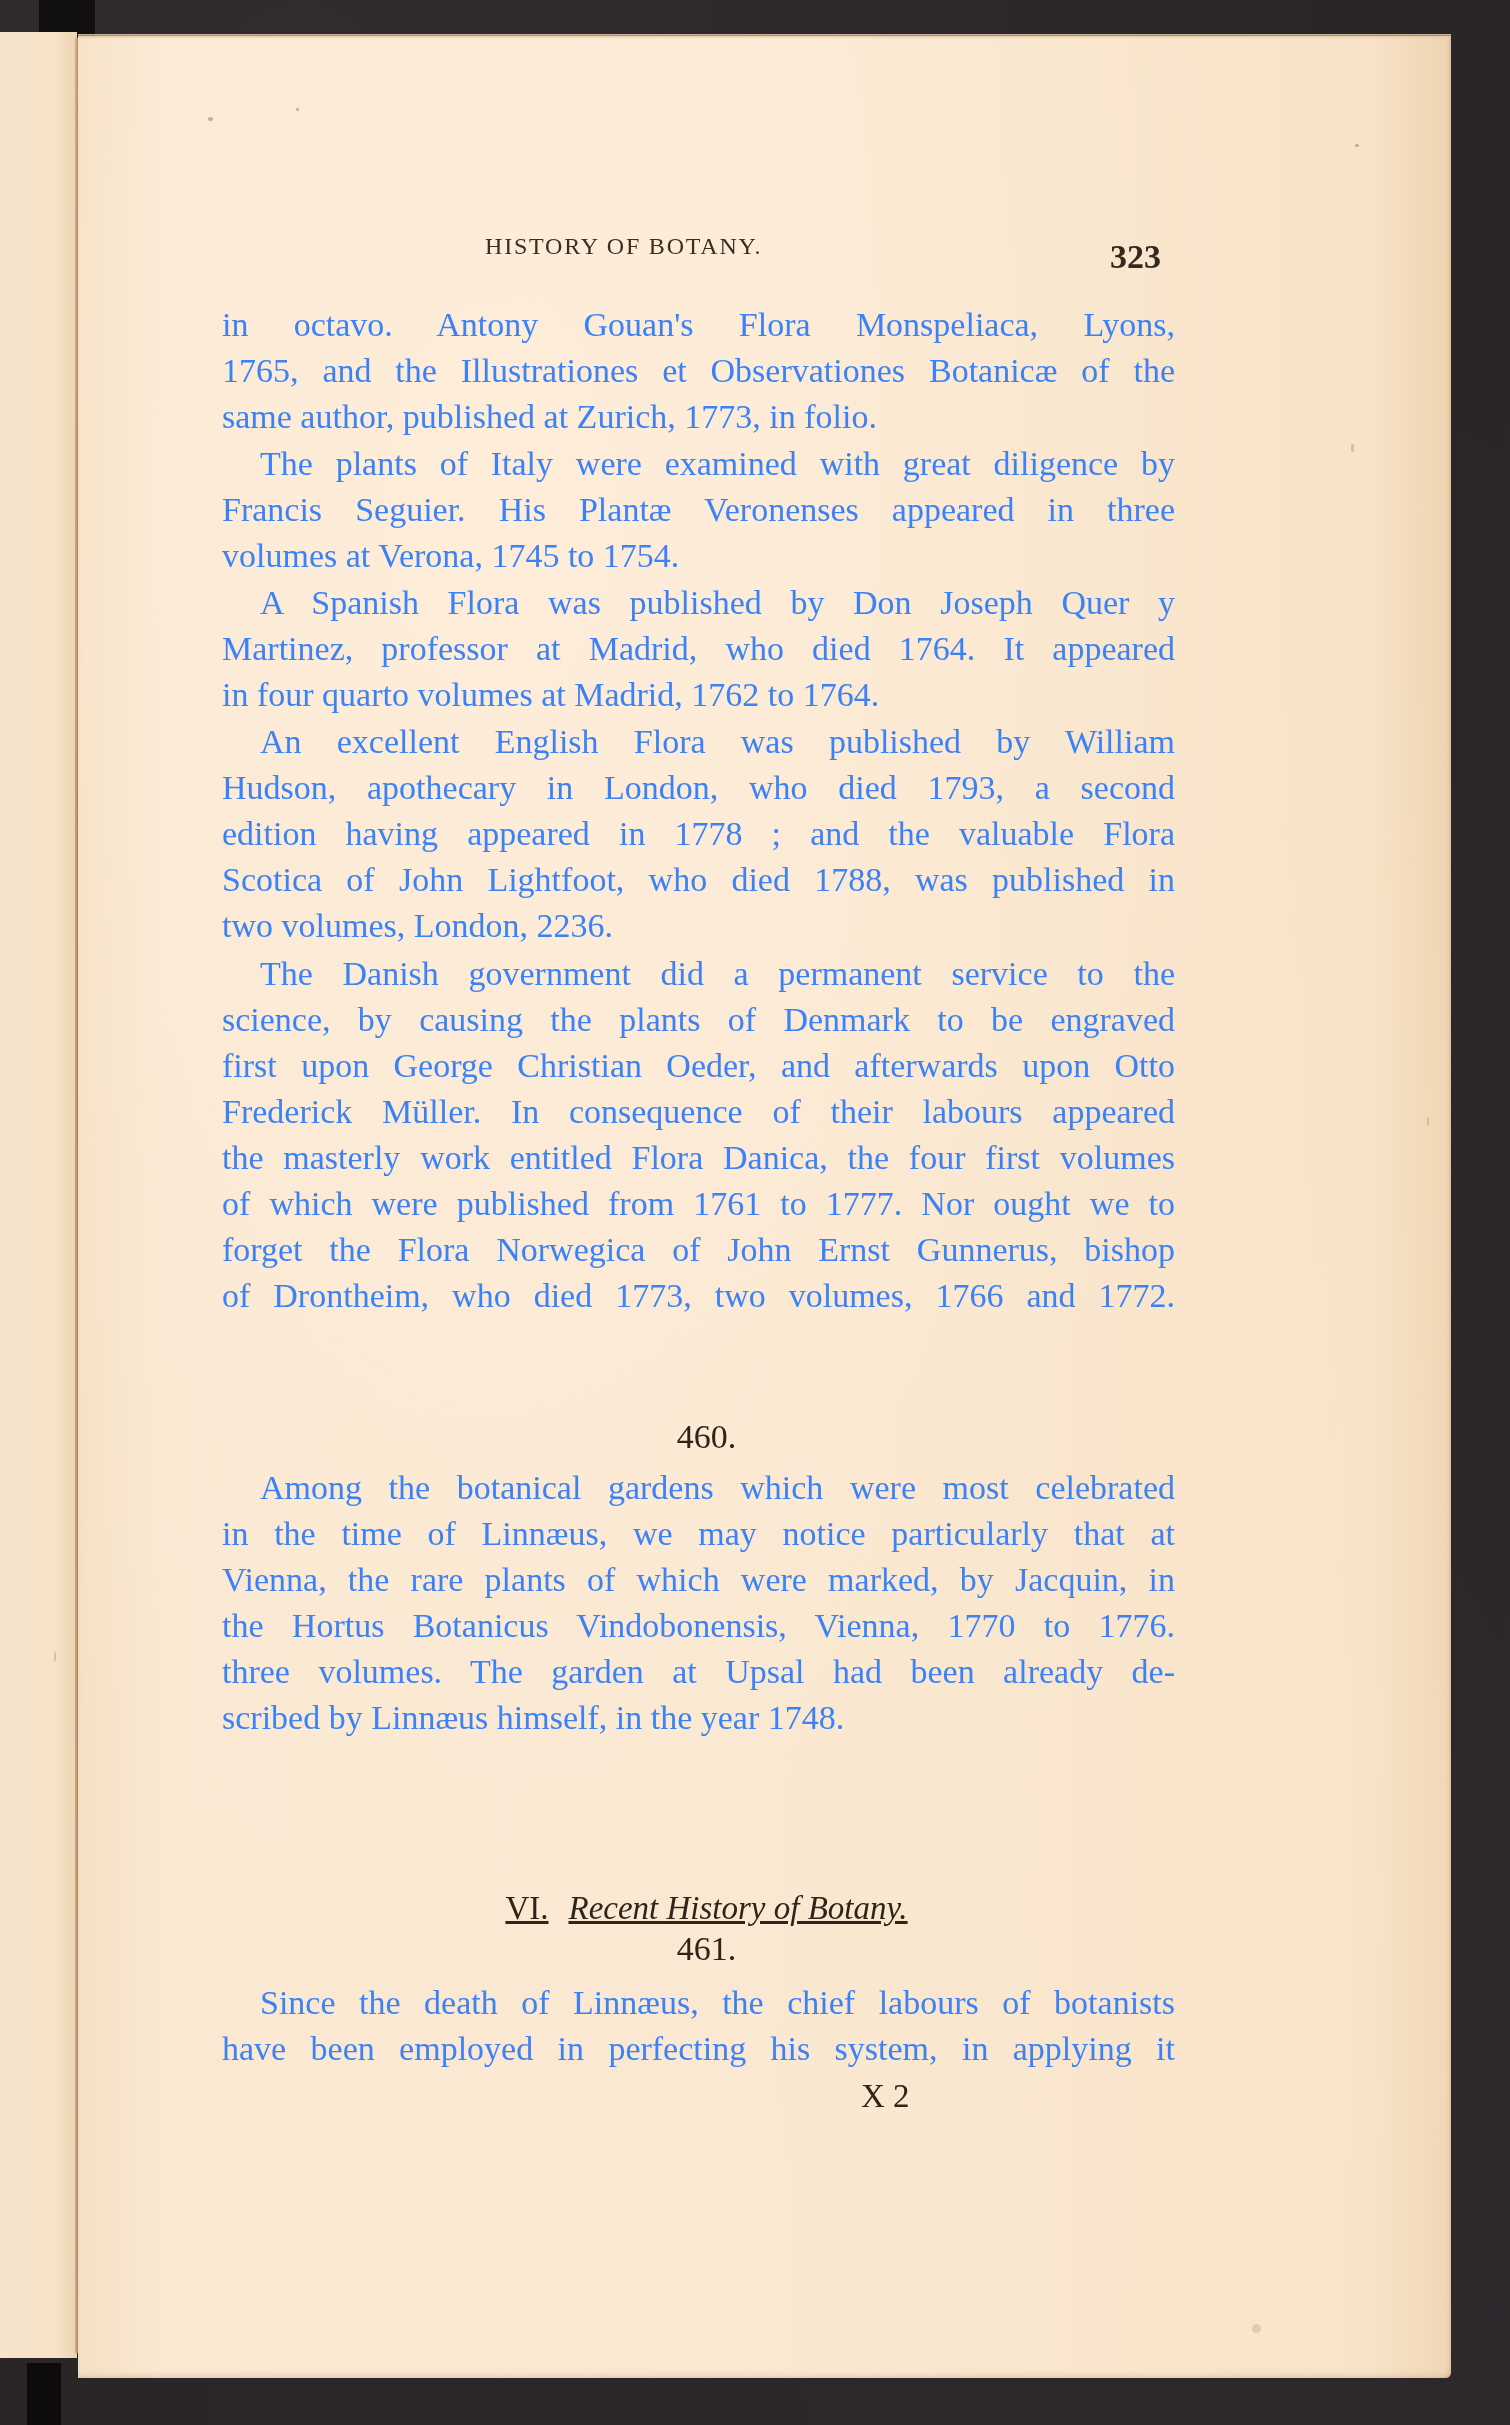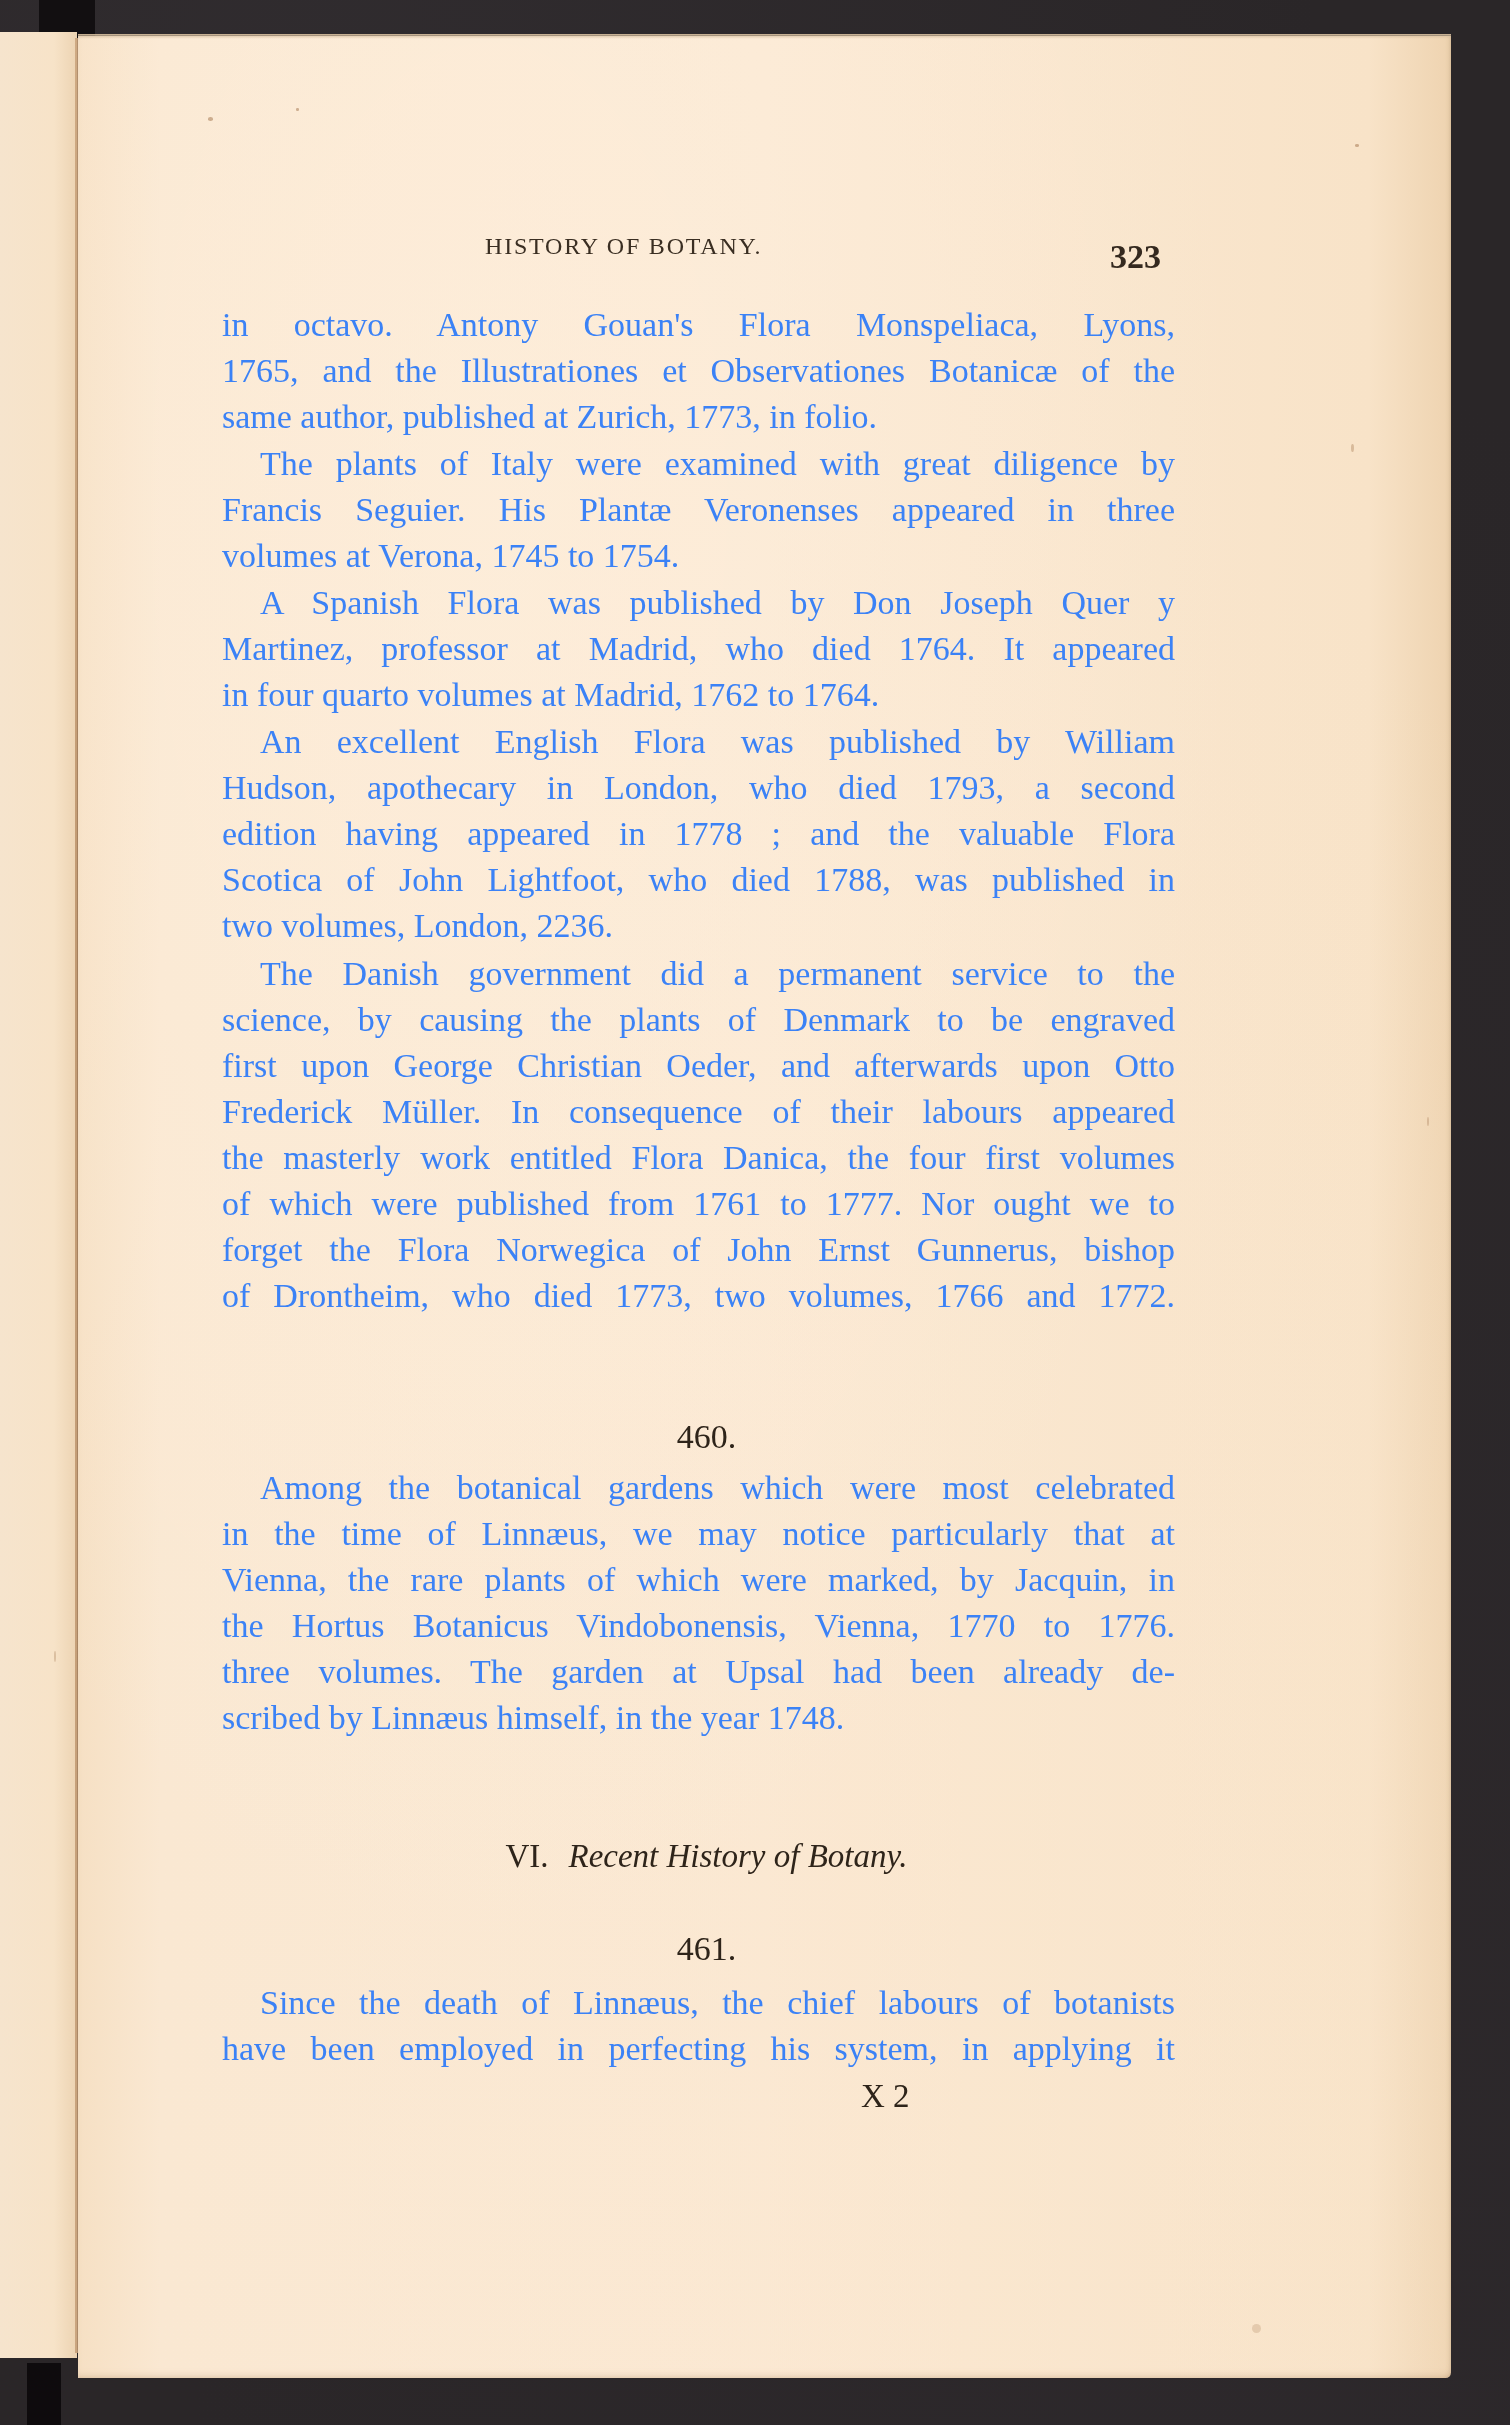--- a/index.html
+++ b/index.html
@@ -220,21 +220,21 @@
 
 <div class="text-block" style="top:1465px;">
   <span class="line indent">Among the botanical gardens which were most celebrated</span>
   <span class="line">in the time of Linnæus, we may notice particularly that at</span>
   <span class="line">Vienna, the rare plants of which were marked, by Jacquin, in</span>
   <span class="line">the Hortus Botanicus Vindobonensis, Vienna, 1770 to 1776.</span>
   <span class="line">three volumes.   The garden at Upsal had been already de-</span>
   <span class="line last">scribed by Linnæus himself, in the year 1748.</span>
 </div>
 
-<div class="chapter-heading" style="top:1838px;">
+<div class="chapter-heading" style="top:1890px;text-decoration:underline;">
   <span class="roman">VI.</span><span class="title">Recent History of Botany.</span>
 </div>
 
 <div class="section-number" style="top:1930px;">461.</div>
 
 <div class="text-block" style="top:1980px;">
   <span class="line indent">Since the death of Linnæus, the chief labours of botanists</span>
   <span class="line">have been employed in perfecting his system, in applying it</span>
 </div>
 

